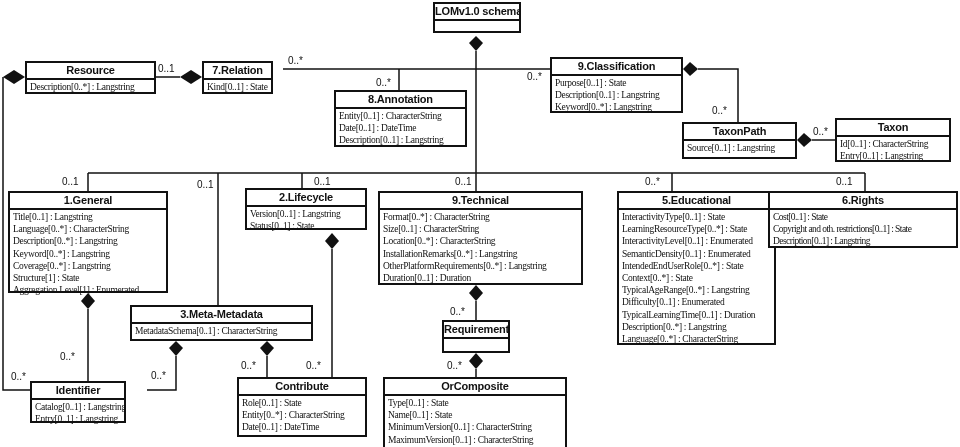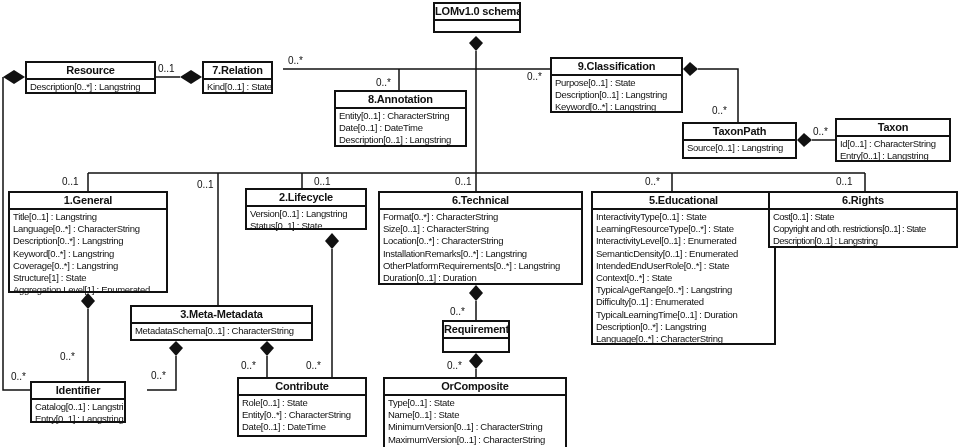--- a/index.html
+++ b/index.html
@@ -3,21 +3,21 @@
 <meta charset="utf-8">
 <style>
   html,body{margin:0;padding:0;background:#fff;}
   .canvas{position:relative;width:960px;height:447px;background:#ffffff;
           font-family:"Liberation Sans",sans-serif;color:#111;overflow:hidden;}
   svg.wires{position:absolute;left:0;top:0;}
   .uml-class{position:absolute;border:2px solid #111;background:#fff;box-sizing:border-box;}
   .uml-title{height:15px;line-height:15px;text-align:center;font-weight:bold;font-size:11px;
              letter-spacing:-0.2px;border-bottom:2px solid #111;white-space:nowrap;overflow:hidden;}
   .uml-attrs{padding:1px 10px 0 3px;font-size:9.5px;line-height:12.2px;letter-spacing:-0.3px;
-             white-space:nowrap;overflow:hidden;}
+             white-space:nowrap;overflow:hidden;font-family:Liberation Serif, serif;}
   .xtight .uml-attrs{letter-spacing:-0.55px;}
   .mult{position:absolute;font-size:10px;line-height:11px;letter-spacing:0;color:#111;}
 </style>
 </head>
 <body>
 
 <div class="canvas">
 
   <svg class="wires" width="960" height="447" viewBox="0 0 960 447">
     <g fill="none" stroke="#111" stroke-width="1.5">
@@ -130,32 +130,32 @@
   </div>
 
   <div class="uml-class" style="left:130px;top:305px;width:183px;height:36px">
     <div class="uml-title">3.Meta-Metadata</div>
     <div class="uml-attrs">
       <div>MetadataSchema[0..1] : CharacterString</div>
     </div>
   </div>
 
   <div class="uml-class" style="left:378px;top:191px;width:205px;height:94px">
-    <div class="uml-title">6.Technical</div>
+    <div class="uml-title">9.Technical</div>
     <div class="uml-attrs">
       <div>Format[0..*] : CharacterString</div>
       <div>Size[0..1] : CharacterString</div>
       <div>Location[0..*] : CharacterString</div>
       <div>InstallationRemarks[0..*] : Langstring</div>
       <div>OtherPlatformRequirements[0..*] : Langstring</div>
       <div>Duration[0..1] : Duration</div>
     </div>
   </div>
 
-  <div class="uml-class" style="left:591px;top:191px;width:185px;height:154px">
+  <div class="uml-class" style="left:617px;top:191px;width:159px;height:154px">
     <div class="uml-title">5.Educational</div>
     <div class="uml-attrs">
       <div>InteractivityType[0..1] : State</div>
       <div>LearningResourceType[0..*] : State</div>
       <div>InteractivityLevel[0..1] : Enumerated</div>
       <div>SemanticDensity[0..1] : Enumerated</div>
       <div>IntendedEndUserRole[0..*] : State</div>
       <div>Context[0..*] : State</div>
       <div>TypicalAgeRange[0..*] : Langstring</div>
       <div>Difficulty[0..1] : Enumerated</div>

